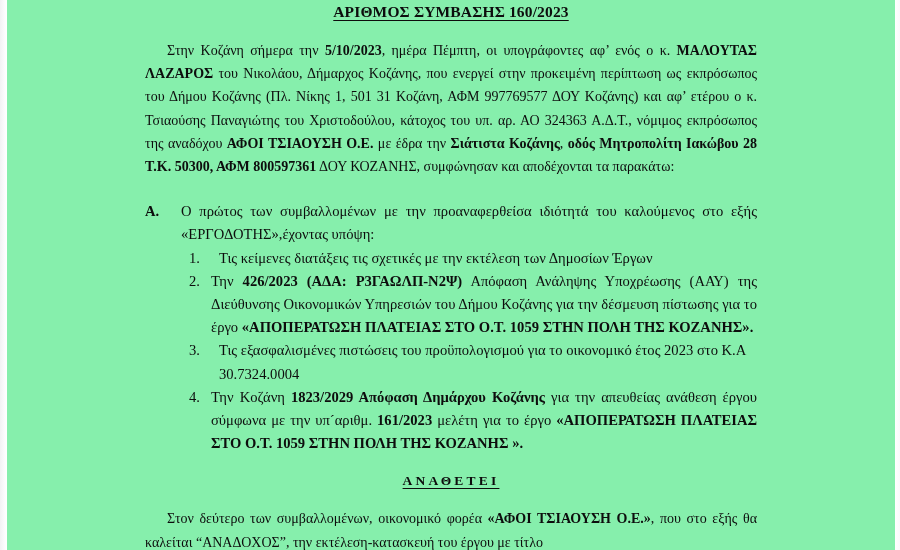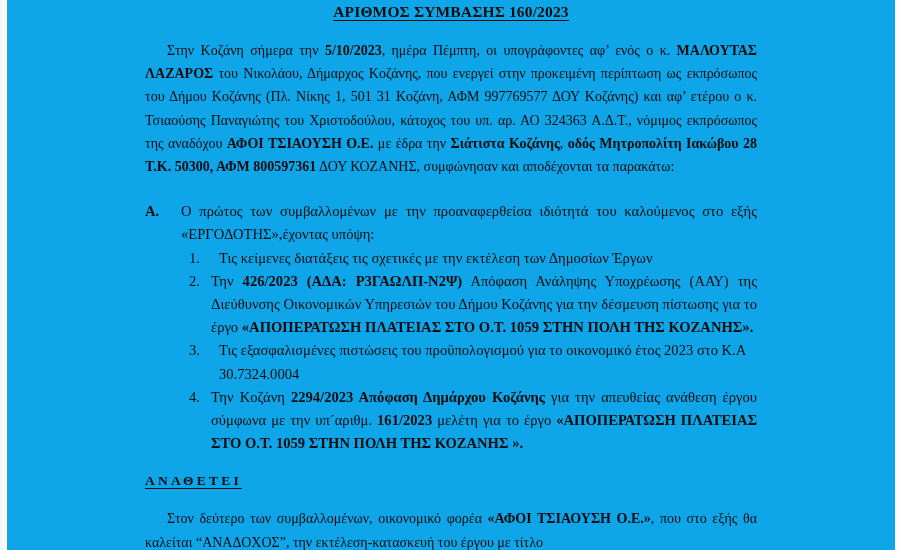--- a/index.html
+++ b/index.html
@@ -14,21 +14,21 @@
     overflow: hidden;
     font-family: "Liberation Serif", "DejaVu Serif", serif;
     color: #0d0d0d;
     position: relative;
   }
   .page {
     position: absolute;
     left: 0; top: 0;
     width: 900px;
     height: 550px;
-    background: #0ea5e9;
+    background: #86efac;
     overflow: hidden;
   }
   
   .scan-edge-left {
     position: absolute;
     left: 0; top: 0;
     width: 7px; height: 550px;
     background: linear-gradient(to right, #f2f2f4 0%, #fbfbfc 60%, #ffffff 100%);
   }
   .scan-edge-right {
@@ -50,21 +50,21 @@
     font-weight: bold;
     font-size: 15.5px;
     letter-spacing: 0.15px;
     text-decoration: underline;
     text-underline-offset: 2.5px;
     margin: 2px 0 0 0;
     line-height: 20px;
     white-space: nowrap;
   }
   .section-heading {
-    text-align: left;
+    text-align: center;
     font-weight: bold;
     font-size: 13.5px;
     letter-spacing: 3.2px;
     text-decoration: underline;
     text-underline-offset: 3px;
     margin: 0;
     line-height: 18px;
   }
 
   
@@ -160,21 +160,21 @@
           <li>
             <span class="num">2.</span>
             <span class="li-body"><span>Την </span><b>426/2023 (ΑΔΑ: Ρ3ΓΑΩΛΠ-Ν2Ψ)</b><span> Απόφαση Ανάληψης Υποχρέωσης (ΑΑΥ) της Διεύθυνσης Οικονομικών Υπηρεσιών του Δήμου Κοζάνης για την δέσμευση πίστωσης για το έργο </span><b>«ΑΠΟΠΕΡΑΤΩΣΗ ΠΛΑΤΕΙΑΣ ΣΤΟ Ο.Τ. 1059 ΣΤΗΝ ΠΟΛΗ ΤΗΣ ΚΟΖΑΝΗΣ».</b></span>
           </li>
           <li>
             <span class="num">3.</span>
             <span class="li-body left"><span>Τις εξασφαλισμένες πιστώσεις του προϋπολογισμού για το οικονομικό έτος 2023 στο Κ.Α 30.7324.0004</span></span>
           </li>
           <li>
             <span class="num">4.</span>
-            <span class="li-body"><span>Την Κοζάνη </span><b>2294/2023 Απόφαση Δημάρχου Κοζάνης</b><span> για την απευθείας ανάθεση έργου σύμφωνα με την υπ´αριθμ. </span><b>161/2023</b><span> μελέτη  για το έργο </span><b>«ΑΠΟΠΕΡΑΤΩΣΗ ΠΛΑΤΕΙΑΣ ΣΤΟ Ο.Τ. 1059 ΣΤΗΝ ΠΟΛΗ ΤΗΣ ΚΟΖΑΝΗΣ ».</b></span>
+            <span class="li-body"><span>Την Κοζάνη </span><b>1823/2029 Απόφαση Δημάρχου Κοζάνης</b><span> για την απευθείας ανάθεση έργου σύμφωνα με την υπ´αριθμ. </span><b>161/2023</b><span> μελέτη  για το έργο </span><b>«ΑΠΟΠΕΡΑΤΩΣΗ ΠΛΑΤΕΙΑΣ ΣΤΟ Ο.Τ. 1059 ΣΤΗΝ ΠΟΛΗ ΤΗΣ ΚΟΖΑΝΗΣ ».</b></span>
           </li>
         </ol>
     </div>
 
     <div class="spacer-md"></div>
 
     <h2 class="section-heading">ΑΝΑΘΕΤΕΙ</h2>
 
     <div class="spacer-md"></div>
 

